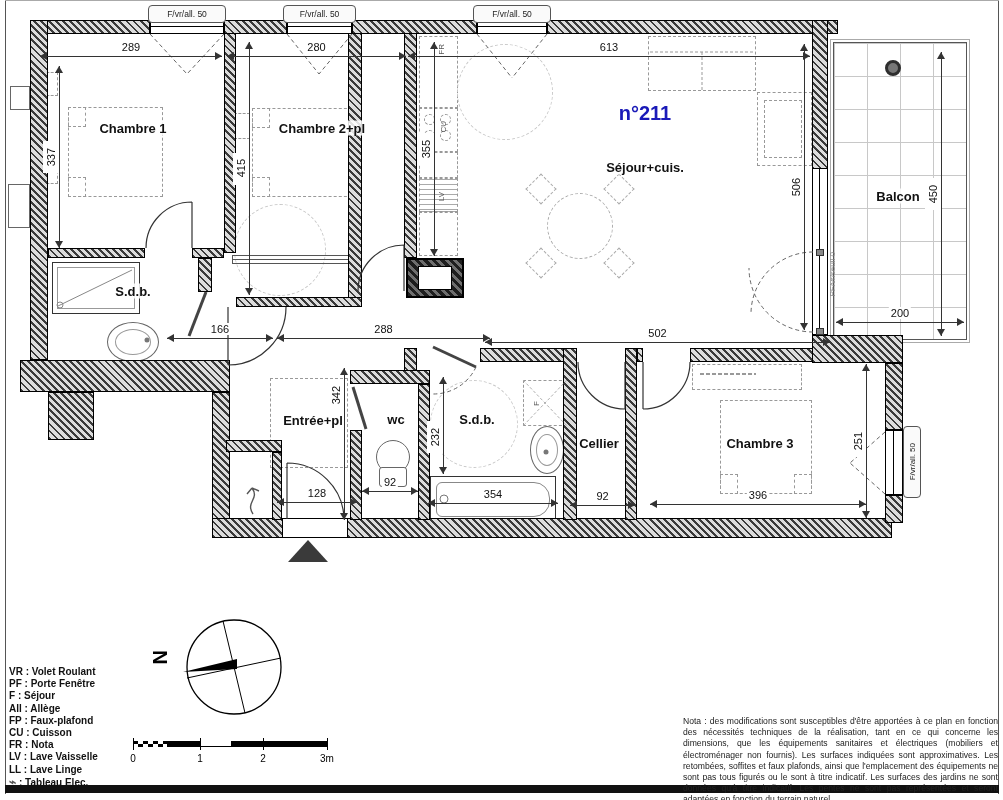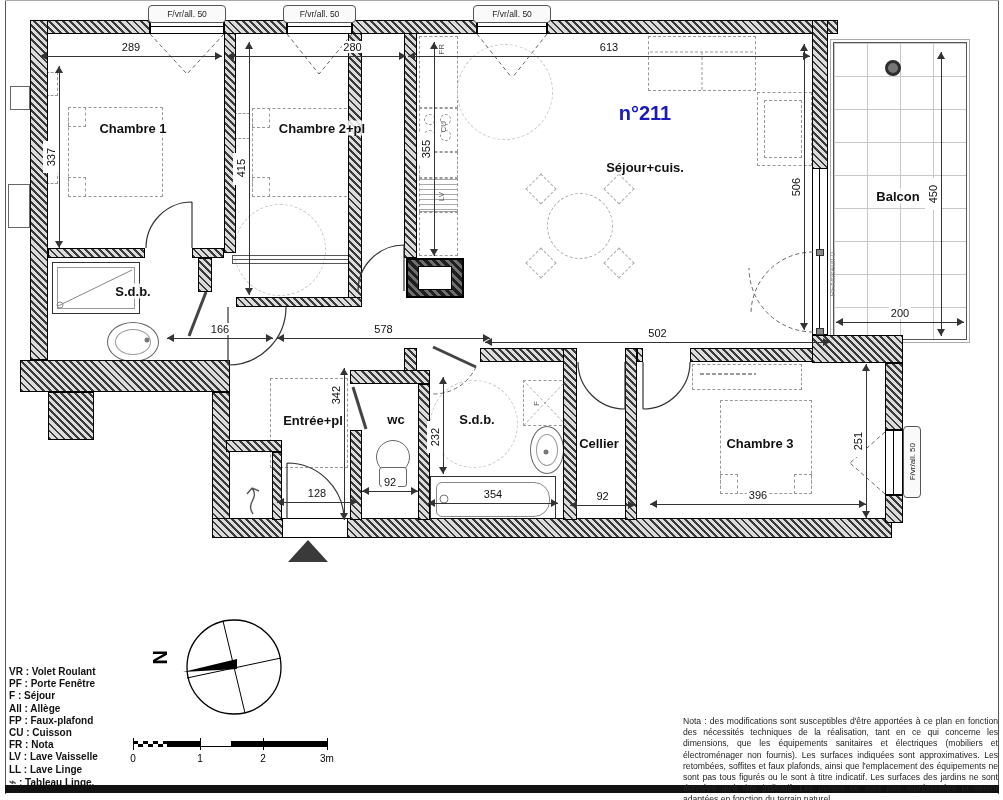--- a/index.html
+++ b/index.html
@@ -211,21 +211,21 @@
       <div class="abs flexc" style="left: 824px; top: 222px; width: 16px; height: 104px;">
         <span class="vtext" style="font-size: 8px; color: rgb(136, 136, 136);">PF/vr/seuil 0</span>
       </div>
       <div class="abs dline" style="left: 40px; top: 56px; width: 182px; height: 1px;"></div>
       <div class="abs " style="left: 40px; top: 52px; width: 0px; height: 0px; border-top: 4px solid transparent; border-bottom: 4px solid transparent; border-right: 7px solid rgb(51, 51, 51);"></div>
       <div class="abs " style="left: 215px; top: 52px; width: 0px; height: 0px; border-top: 4px solid transparent; border-bottom: 4px solid transparent; border-left: 7px solid rgb(51, 51, 51);"></div>
       <div class="abs dimh" style="left: 131px; top: 41px;">289</div>
       <div class="abs dline" style="left: 227px; top: 56px; width: 179px; height: 1px;"></div>
       <div class="abs " style="left: 227px; top: 52px; width: 0px; height: 0px; border-top: 4px solid transparent; border-bottom: 4px solid transparent; border-right: 7px solid rgb(51, 51, 51);"></div>
       <div class="abs " style="left: 399px; top: 52px; width: 0px; height: 0px; border-top: 4px solid transparent; border-bottom: 4px solid transparent; border-left: 7px solid rgb(51, 51, 51);"></div>
-      <div class="abs dimh" style="left: 316.5px; top: 41px; margin-left: 36px;">280</div>
+      <div class="abs dimh" style="left: 316.5px; top: 41px;">280</div>
       <div class="abs dline" style="left: 408px; top: 56px; width: 402px; height: 1px;"></div>
       <div class="abs " style="left: 408px; top: 52px; width: 0px; height: 0px; border-top: 4px solid transparent; border-bottom: 4px solid transparent; border-right: 7px solid rgb(51, 51, 51);"></div>
       <div class="abs " style="left: 803px; top: 52px; width: 0px; height: 0px; border-top: 4px solid transparent; border-bottom: 4px solid transparent; border-left: 7px solid rgb(51, 51, 51);"></div>
       <div class="abs dimh" style="left: 609px; top: 41px;">613</div>
       <div class="abs dline" style="left: 59px; top: 66px; width: 1px; height: 182px;"></div>
       <div class="abs " style="left: 55px; top: 66px; width: 0px; height: 0px; border-left: 4px solid transparent; border-right: 4px solid transparent; border-bottom: 7px solid rgb(51, 51, 51);"></div>
       <div class="abs " style="left: 55px; top: 241px; width: 0px; height: 0px; border-left: 4px solid transparent; border-right: 4px solid transparent; border-top: 7px solid rgb(51, 51, 51);"></div>
       <div class="abs flexc dimv" style="left: 43px; top: 141px; width: 16px; height: 32px;">
         <span class="vtext" style="font-size: 11px; background: rgb(255, 255, 255);">337</span>
       </div>
@@ -257,21 +257,21 @@
       <div class="abs " style="left: 836px; top: 318px; width: 0px; height: 0px; border-top: 4px solid transparent; border-bottom: 4px solid transparent; border-right: 7px solid rgb(51, 51, 51);"></div>
       <div class="abs " style="left: 957px; top: 318px; width: 0px; height: 0px; border-top: 4px solid transparent; border-bottom: 4px solid transparent; border-left: 7px solid rgb(51, 51, 51);"></div>
       <div class="abs dimh" style="left: 900px; top: 307px;">200</div>
       <div class="abs dline" style="left: 167px; top: 338px; width: 106px; height: 1px;"></div>
       <div class="abs " style="left: 167px; top: 334px; width: 0px; height: 0px; border-top: 4px solid transparent; border-bottom: 4px solid transparent; border-right: 7px solid rgb(51, 51, 51);"></div>
       <div class="abs " style="left: 266px; top: 334px; width: 0px; height: 0px; border-top: 4px solid transparent; border-bottom: 4px solid transparent; border-left: 7px solid rgb(51, 51, 51);"></div>
       <div class="abs dimh" style="left: 220px; top: 323px;">166</div>
       <div class="abs dline" style="left: 277px; top: 338px; width: 213px; height: 1px;"></div>
       <div class="abs " style="left: 277px; top: 334px; width: 0px; height: 0px; border-top: 4px solid transparent; border-bottom: 4px solid transparent; border-right: 7px solid rgb(51, 51, 51);"></div>
       <div class="abs " style="left: 483px; top: 334px; width: 0px; height: 0px; border-top: 4px solid transparent; border-bottom: 4px solid transparent; border-left: 7px solid rgb(51, 51, 51);"></div>
-      <div class="abs dimh" style="left: 383.5px; top: 323px;">578</div>
+      <div class="abs dimh" style="left: 383.5px; top: 323px;">288</div>
       <div class="abs dline" style="left: 485px; top: 342px; width: 345px; height: 1px;"></div>
       <div class="abs " style="left: 485px; top: 338px; width: 0px; height: 0px; border-top: 4px solid transparent; border-bottom: 4px solid transparent; border-right: 7px solid rgb(51, 51, 51);"></div>
       <div class="abs " style="left: 823px; top: 338px; width: 0px; height: 0px; border-top: 4px solid transparent; border-bottom: 4px solid transparent; border-left: 7px solid rgb(51, 51, 51);"></div>
       <div class="abs dimh" style="left: 657.5px; top: 327px;">502</div>
       <div class="abs dline" style="left: 344px; top: 368px; width: 1px; height: 152px;"></div>
       <div class="abs " style="left: 340px; top: 368px; width: 0px; height: 0px; border-left: 4px solid transparent; border-right: 4px solid transparent; border-bottom: 7px solid rgb(51, 51, 51);"></div>
       <div class="abs " style="left: 340px; top: 513px; width: 0px; height: 0px; border-left: 4px solid transparent; border-right: 4px solid transparent; border-top: 7px solid rgb(51, 51, 51);"></div>
       <div class="abs flexc dimv" style="left: 328px; top: 379.36px; width: 16px; height: 32px;">
         <span class="vtext" style="font-size: 11px; background: rgb(255, 255, 255);">342</span>
       </div>
@@ -339,18 +339,18 @@
   <div id="legend" class="abs" style="left:9px;top:666px;">
       <div class="legend-line">VR : Volet Roulant</div>
       <div class="legend-line">PF : Porte Fenêtre</div>
       <div class="legend-line">F : Séjour</div>
       <div class="legend-line">All : Allège</div>
       <div class="legend-line">FP : Faux-plafond</div>
       <div class="legend-line">CU : Cuisson</div>
       <div class="legend-line">FR : Nota</div>
       <div class="legend-line">LV : Lave Vaisselle</div>
       <div class="legend-line">LL : Lave Linge</div>
-      <div class="legend-line"><span style="color: rgb(85, 85, 85); font-size: 12px;">⌁</span><span> : Tableau Linge.</span></div>
+      <div class="legend-line"><span style="color: rgb(85, 85, 85); font-size: 12px;">⌁</span><span> : Tableau Elec.</span></div>
     </div>
 
   <div id="nota" class="abs" style="left:683px;top:716px;width:315px;">Nota : des modifications sont susceptibles d'être apportées à ce plan en fonction des nécessités techniques de la réalisation, tant en ce qui concerne les dimensions, que les équipements sanitaires et électriques (mobiliers et électroménager non fournis). Les surfaces indiquées sont approximatives. Les retombées, soffites et faux plafonds, ainsi que l'emplacement des équipements ne sont pas tous figurés ou le sont à titre indicatif. Les surfaces des jardins ne sont données qu'à titre indicatif. Les pentes ne sont pas représentées et seront adaptées en fonction du terrain naturel.</div>
 
 </div>
 
 </body></html>

